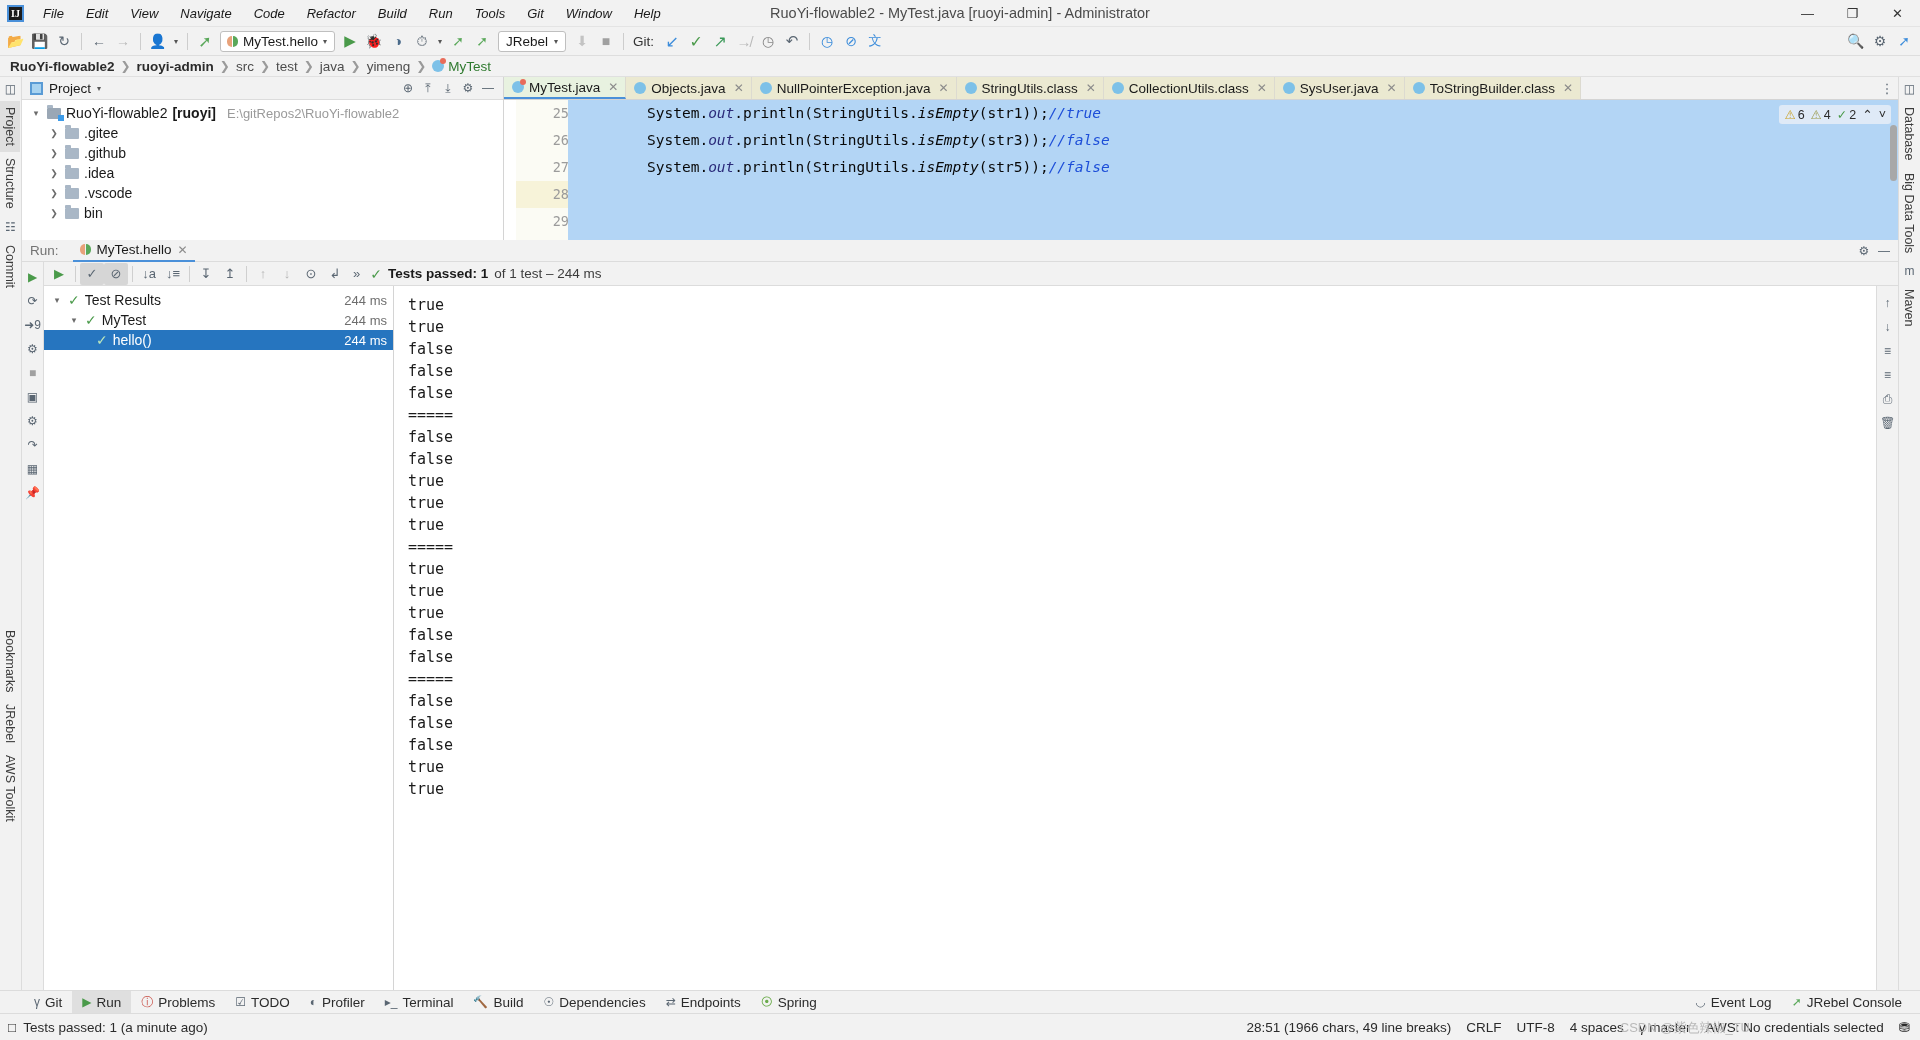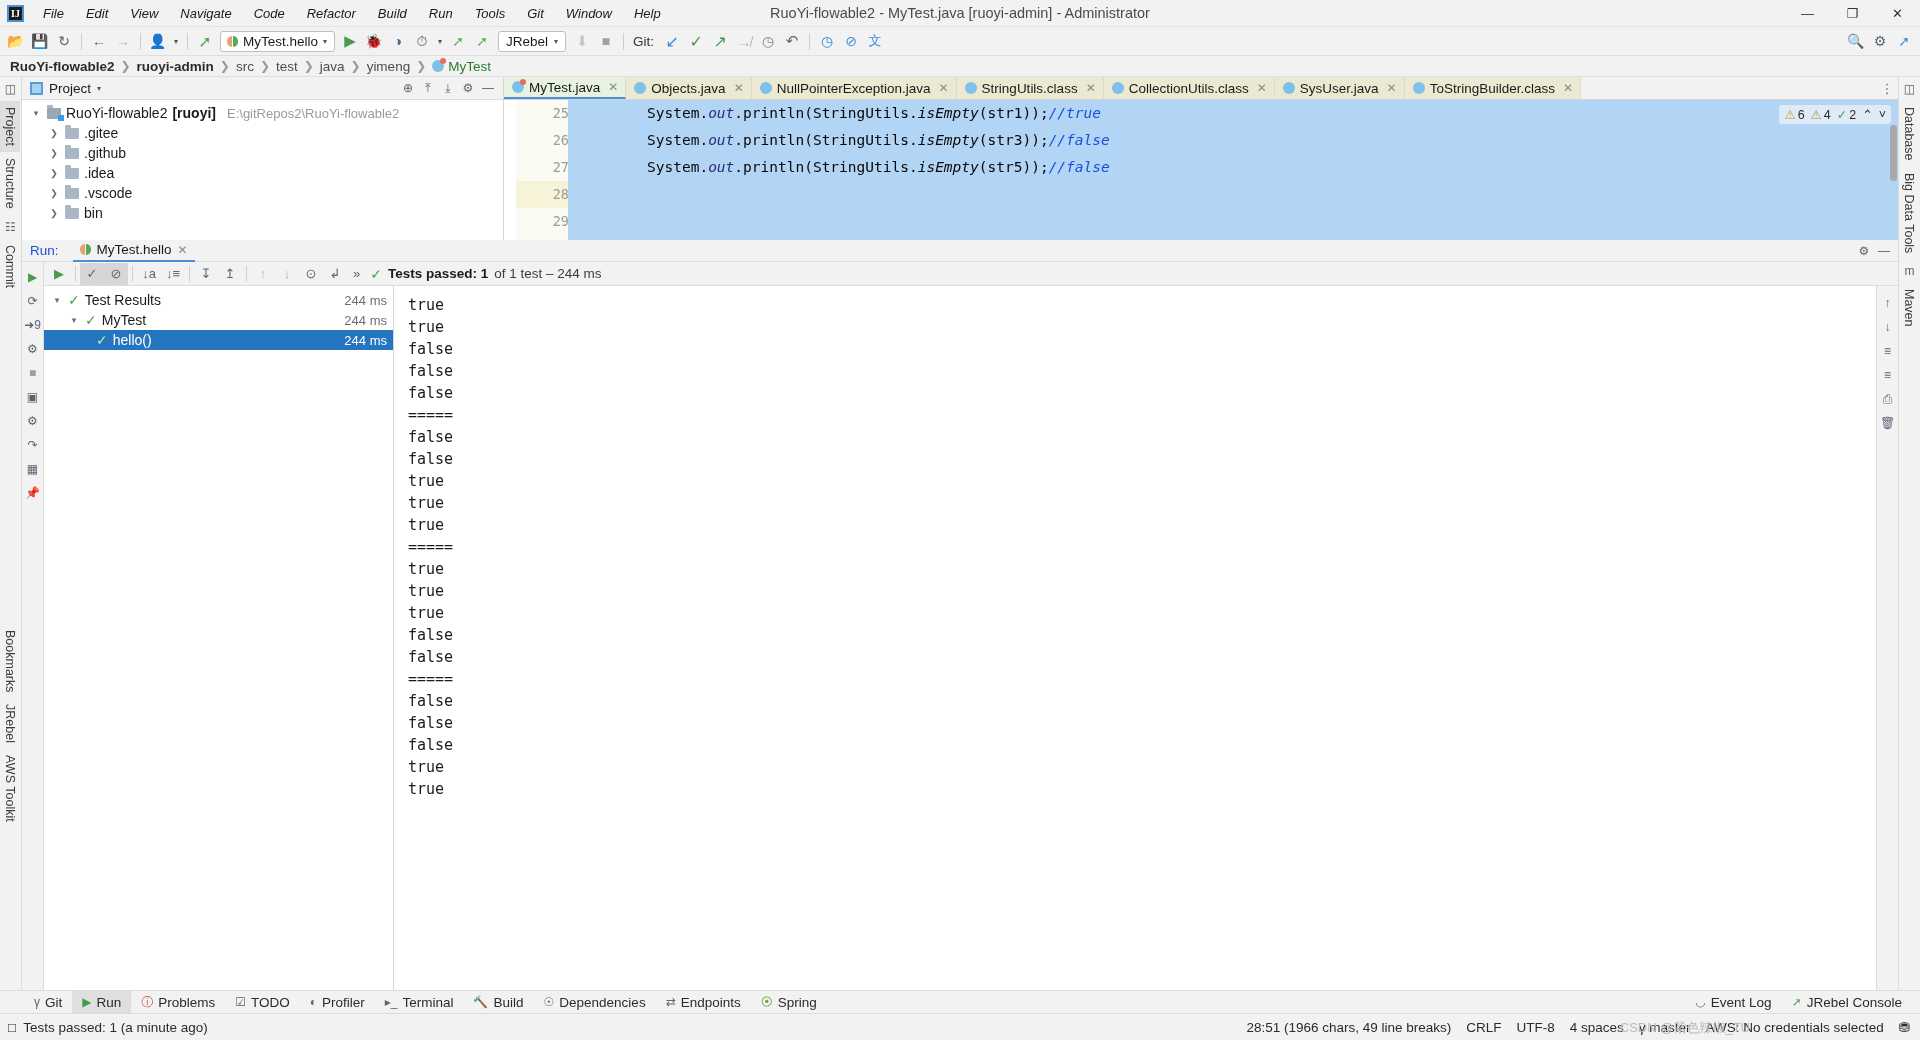--- a/index.html
+++ b/index.html
@@ -207,21 +207,21 @@
   
   .run-pane {
     position: absolute; left: 22px; top: 240px; right: 22px; bottom: 27px;
     background: #fff; display: flex; flex-direction: column;
   }
   .run-head {
     height: 22px; display: flex; align-items: center; background: #f2f2f2;
     border-bottom: 1px solid #dcdcdc; padding-left: 8px; font-size: 13.5px;
     position: relative;
   }
-  .run-head .rlbl { color: #1d4ed8; margin-right: 14px; }
+  .run-head .rlbl { color: #737373; margin-right: 14px; }
   .run-tab {
     display: flex; align-items: center; gap: 6px; height: 22px; padding: 0 7px;
     border-bottom: 2px solid #4a90d9; font-size: 13.5px;
   }
   .run-tab .x { color: #8a8a8a; font-size: 12px; }
   .rt-ico { width: 11px; height: 11px; flex: none; position: relative; }
   .rt-ico:before {
     content: ""; position: absolute; left: 0; top: 0; width: 5px; height: 11px;
     background: #e8a27a; border-radius: 5px 0 0 5px;
   }

